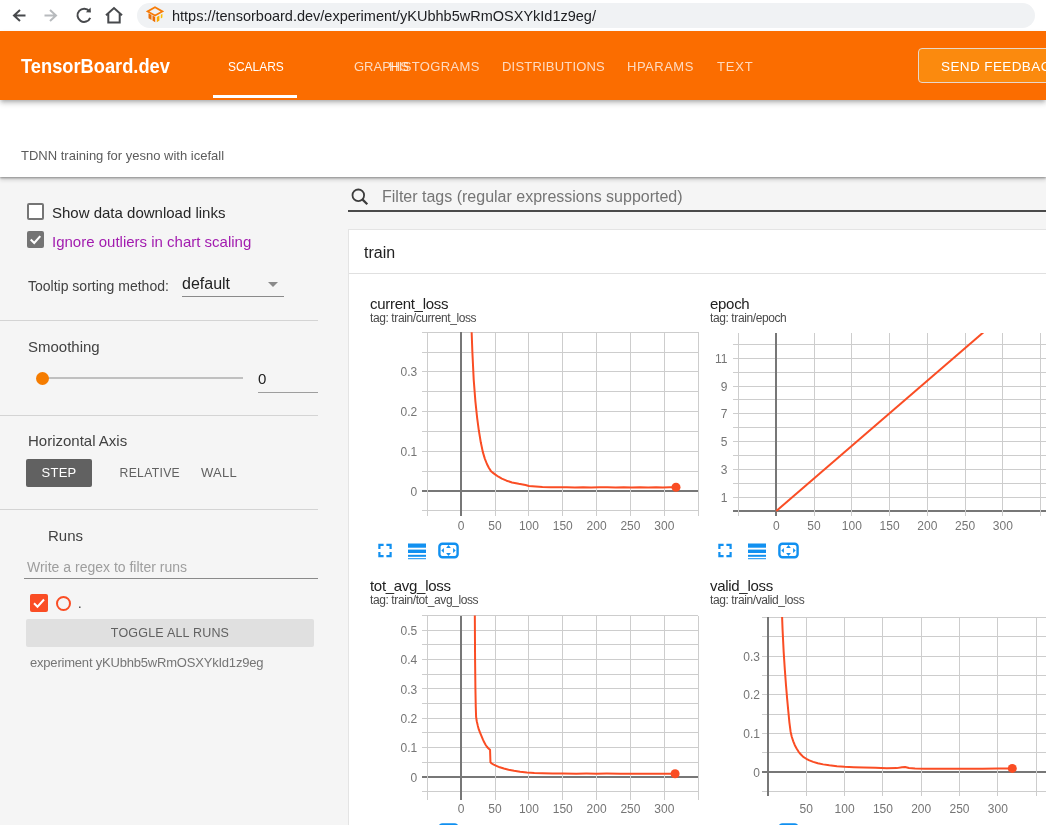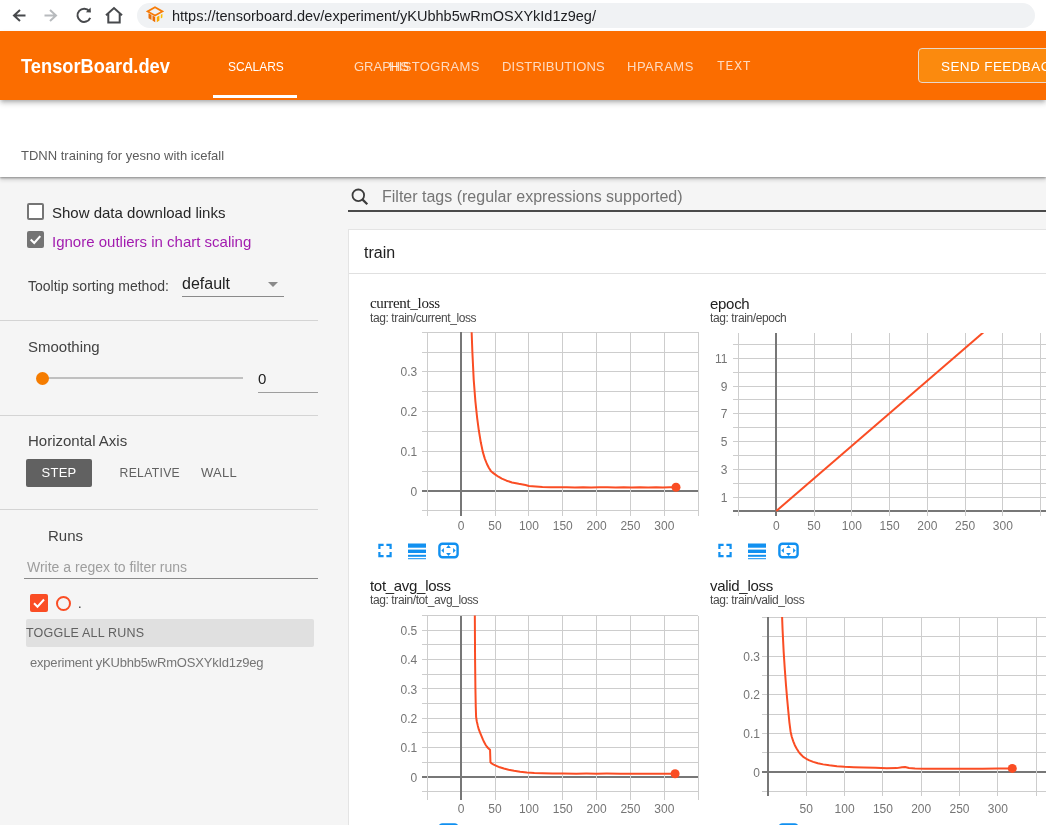--- a/index.html
+++ b/index.html
@@ -27,21 +27,21 @@
 <div class="abs" style="left:172px;top:8px;font-size:14.5px;color:#202124;letter-spacing:0px;">https://tensorboard.dev/experiment/yKUbhb5wRmOSXYkId1z9eg/</div>
 
 <div class="abs" style="left:0;top:31px;width:1046px;height:69px;background:#fb6d00;z-index:30;
      box-shadow:0 2px 4px -1px rgba(0,0,0,.25), 0 4px 5px 0 rgba(0,0,0,.14);"></div>
 <div class="abs" style="z-index:31;left:21px;top:54px;font-size:21px;font-weight:bold;color:#fff;transform:scaleX(.87);transform-origin:0 0;white-space:nowrap;">TensorBoard.dev</div>
 <div class="abs" style="z-index:31;left:228px;top:59px;font-size:13px;color:#fff;transform:scaleX(.92);transform-origin:0 0;">SCALARS</div>
 <div class="abs" style="z-index:31;left:310px;top:59px;font-size:13px;color:rgba(255,255,255,.75);margin-left:44px;">GRAPHS</div>
 <div class="abs" style="z-index:31;left:389px;top:59px;font-size:13px;letter-spacing:.35px;color:rgba(255,255,255,.75);">HISTOGRAMS</div>
 <div class="abs" style="z-index:31;left:502px;top:59px;font-size:13px;letter-spacing:.2px;color:rgba(255,255,255,.75);">DISTRIBUTIONS</div>
 <div class="abs" style="z-index:31;left:627px;top:59px;font-size:13px;letter-spacing:.5px;color:rgba(255,255,255,.75);">HPARAMS</div>
-<div class="abs" style="z-index:31;left:717px;top:59px;font-size:13px;letter-spacing:.8px;color:rgba(255,255,255,.75);font-family:Liberation Mono, monospace;">TEXT</div>
+<div class="abs" style="z-index:31;left:717px;top:59px;font-size:13px;letter-spacing:.8px;color:rgba(255,255,255,.75);">TEXT</div>
 <div class="abs" style="z-index:31;left:213px;top:95px;width:84px;height:2.5px;background:#fff;"></div>
 <div class="abs" style="z-index:31;left:918px;top:48px;width:172px;height:35px;border:1.5px solid #e8d7cb;
      border-radius:4px;background:#fb8A0e;"></div>
 <div class="abs" style="z-index:31;left:941px;top:59px;font-size:13.5px;letter-spacing:.4px;color:#fff;white-space:nowrap;">SEND FEEDBACK</div>
 
 <div class="abs" style="z-index:20;left:0;top:100px;width:1046px;height:77px;background:#fff;
      box-shadow:0 1px 2px rgba(0,0,0,.35), 0 3px 4px rgba(0,0,0,.15);"></div>
 <div class="abs" style="z-index:21;left:21px;top:148px;font-size:13px;color:#5c5c5c;">TDNN training for yesno with icefall</div>
 
 <div class="abs" style="left:27px;top:203px;width:17px;height:17px;border:2px solid #757575;border-radius:2px;background:#fff;"></div>
@@ -74,35 +74,35 @@
 <div class="abs" style="left:28px;top:527px;font-size:15px;color:#424242;margin-left:20px;">Runs</div>
 <div class="abs" style="left:27px;top:559px;font-size:14px;color:#9e9e9e;">Write a regex to filter runs</div>
 <div class="abs" style="left:24px;top:578px;width:294px;height:1px;background:#8a8a8a;"></div>
 <div class="abs" style="left:30px;top:594px;width:18px;height:18px;border-radius:2px;background:#fa4d24;"></div>
 <svg class="abs" style="left:30px;top:594px" width="18" height="18" viewBox="0 0 18 18">
   <path d="M4 9.2 L7.5 12.7 L14 5.5" fill="none" stroke="#fff" stroke-width="2"></path>
 </svg>
 <div class="abs" style="left:56px;top:595.5px;width:15px;height:15px;border-radius:50%;border:2px solid #fa4d24;"></div>
 <div class="abs" style="left:78px;top:596px;font-size:13px;color:#333;">.</div>
 <div class="abs" style="left:26px;top:619px;width:288px;height:28px;background:#e0e0e0;border-radius:2px;"></div>
-<div class="abs" style="left:26px;top:619px;width:288px;height:28px;line-height:28px;font-size:12.5px;letter-spacing:.2px;color:#616161;">TOGGLE ALL RUNS</div>
+<div class="abs" style="left:26px;top:619px;width:288px;height:28px;line-height:28px;text-align:center;font-size:12.5px;letter-spacing:.2px;color:#616161;">TOGGLE ALL RUNS</div>
 <div class="abs" style="left:30px;top:655px;font-size:13px;letter-spacing:-.2px;color:#757575;">experiment yKUbhb5wRmOSXYkId1z9eg</div>
 
 <svg class="abs" style="left:350px;top:187px" width="20" height="20" viewBox="0 0 20 20">
   <circle cx="8.3" cy="8.3" r="5.8" fill="none" stroke="#3c3c3c" stroke-width="1.8"></circle>
   <path d="M12.6 12.6 L17.3 17.3" stroke="#3c3c3c" stroke-width="2.2"></path>
 </svg>
 <div class="abs" style="left:372px;top:188px;font-size:16px;color:#757575;margin-left:10px;">Filter tags (regular expressions supported)</div>
 <div class="abs" style="left:348px;top:210px;width:698px;height:1.6px;background:#4a4a4a;"></div>
 
 <div class="abs" style="left:348px;top:229px;width:698px;height:596px;background:#fff;border:1px solid #e4e4e4;border-right:none;border-bottom:none;"></div>
 <div class="abs" style="left:364px;top:244px;font-size:16px;color:#212121;">train</div>
 <div class="abs" style="left:349px;top:273px;width:697px;height:1px;background:#e0e0e0;"></div>
 
-<div class="abs" style="left:370px;top:295px;font-size:15px;letter-spacing:-.3px;color:#212121;font-family:Liberation Serif, serif;">current_loss</div>
+<div class="abs" style="left:370px;top:295px;font-size:15px;letter-spacing:-.3px;color:#212121;">current_loss</div>
 <div class="abs" style="left:370px;top:311px;font-size:12px;letter-spacing:-.4px;color:#4a4a4a;">tag: train/current_loss</div>
 <div class="abs" style="left:710px;top:295px;font-size:15px;letter-spacing:-.3px;color:#212121;">epoch</div>
 <div class="abs" style="left:710px;top:311px;font-size:12px;letter-spacing:-.4px;color:#4a4a4a;">tag: train/epoch</div>
 <div class="abs" style="left:370px;top:577px;font-size:15px;letter-spacing:-.3px;color:#212121;">tot_avg_loss</div>
 <div class="abs" style="left:370px;top:593px;font-size:12px;letter-spacing:-.4px;color:#4a4a4a;text-align:right;">tag: train/tot_avg_loss</div>
 <div class="abs" style="left:710px;top:577px;font-size:15px;letter-spacing:-.3px;color:#212121;">valid_loss</div>
 <div class="abs" style="left:710px;top:593px;font-size:12px;letter-spacing:-.4px;color:#4a4a4a;">tag: train/valid_loss</div>
 
 <svg style="position:absolute;left:340px;top:290px" width="706" height="535" viewBox="0 0 706 535" font-family="'Liberation Sans',sans-serif">
     <defs>

